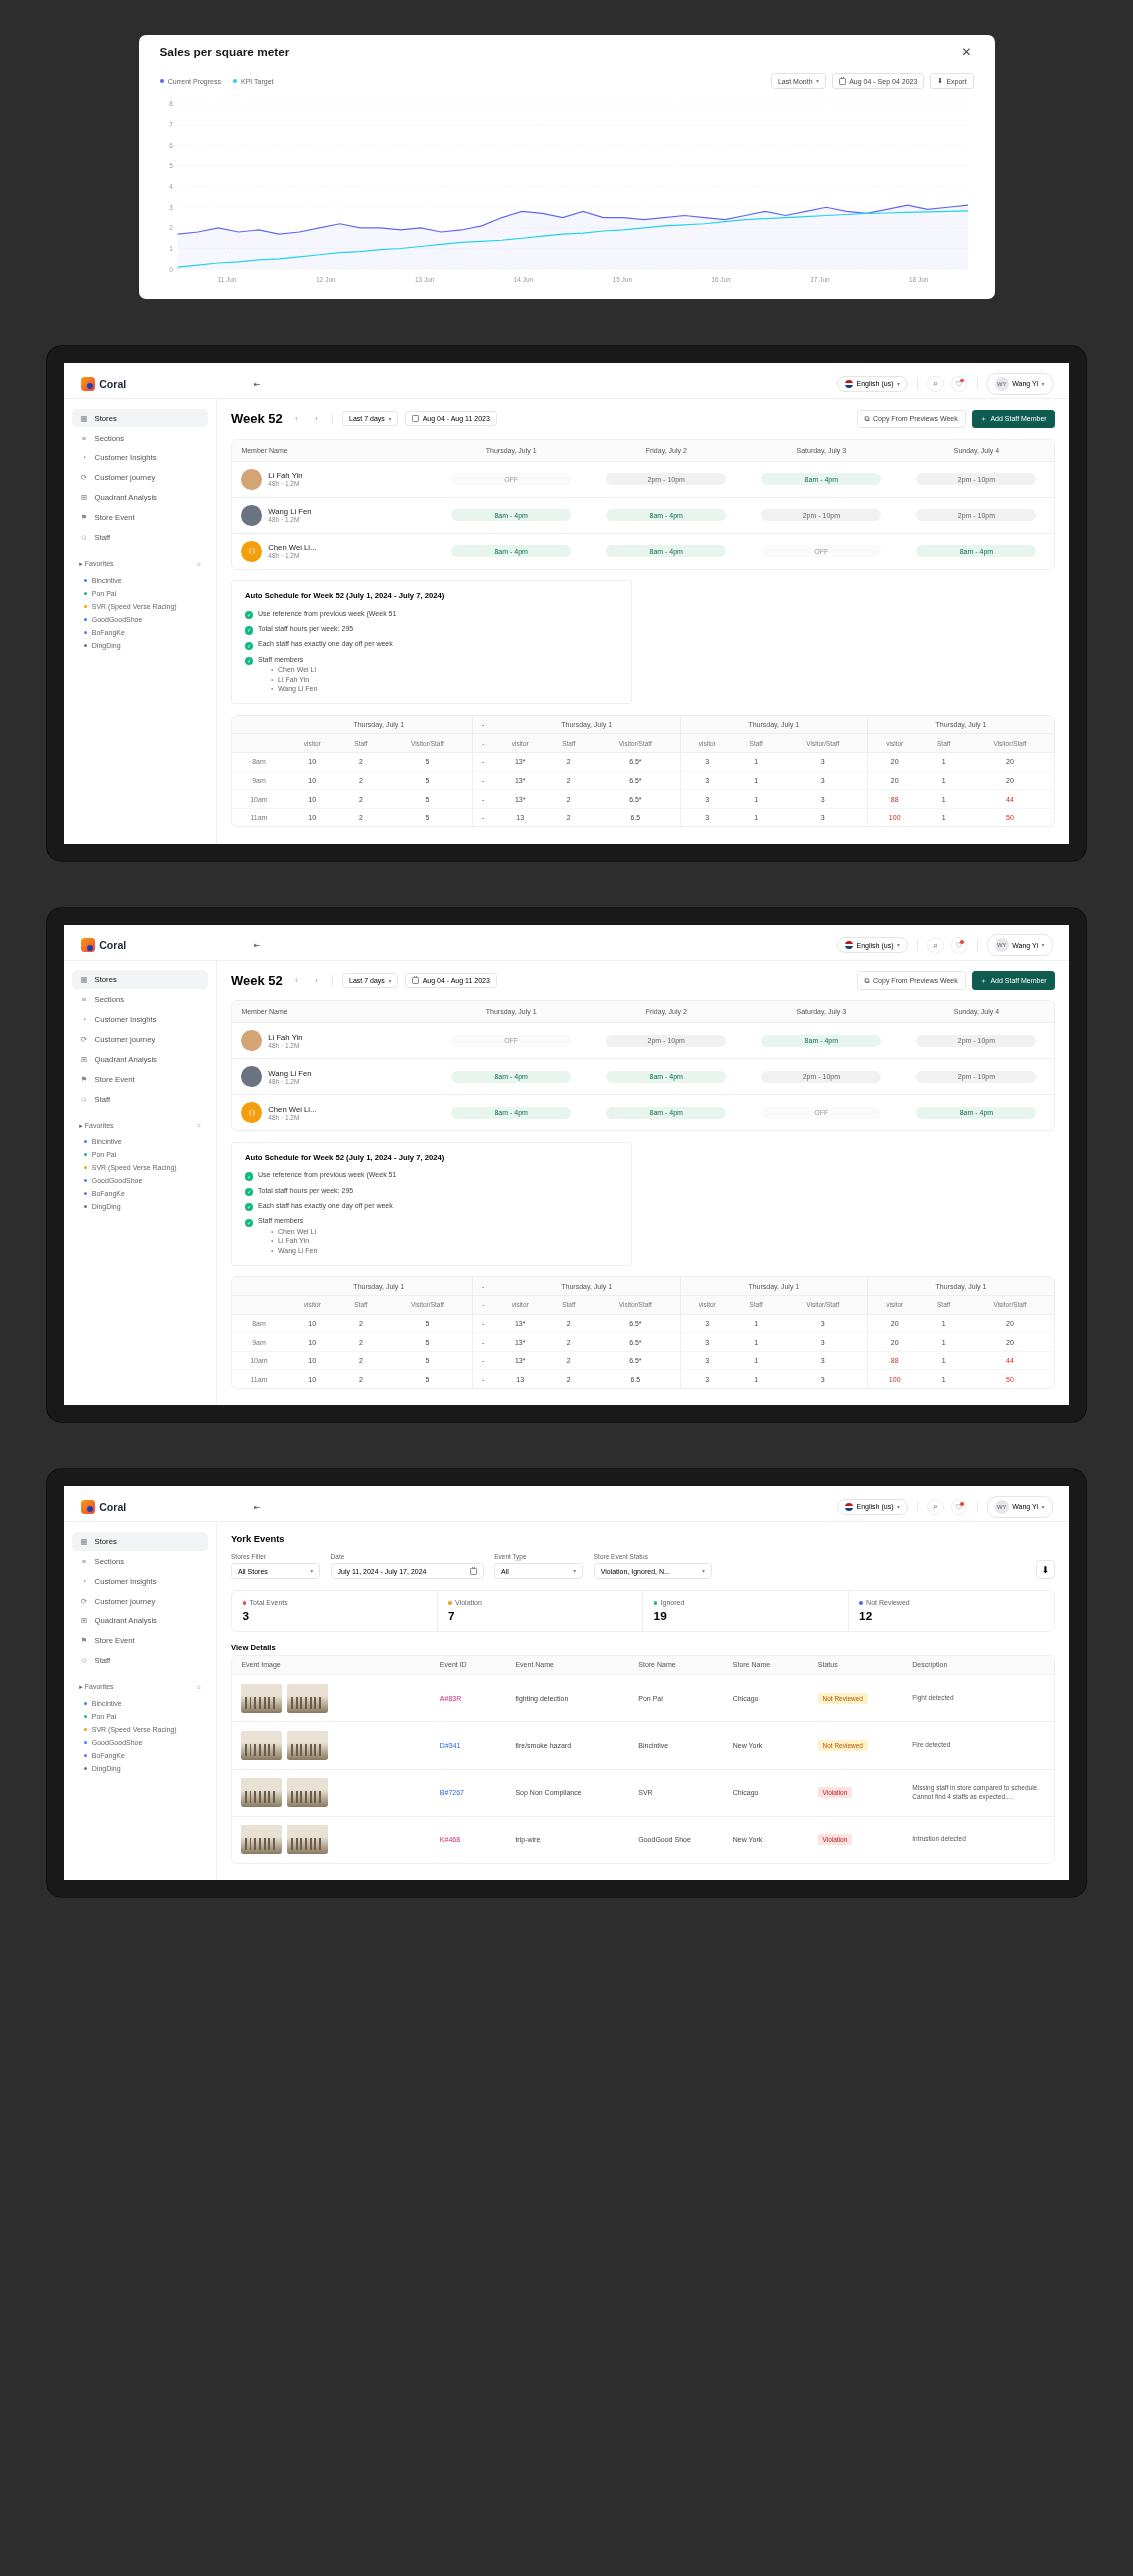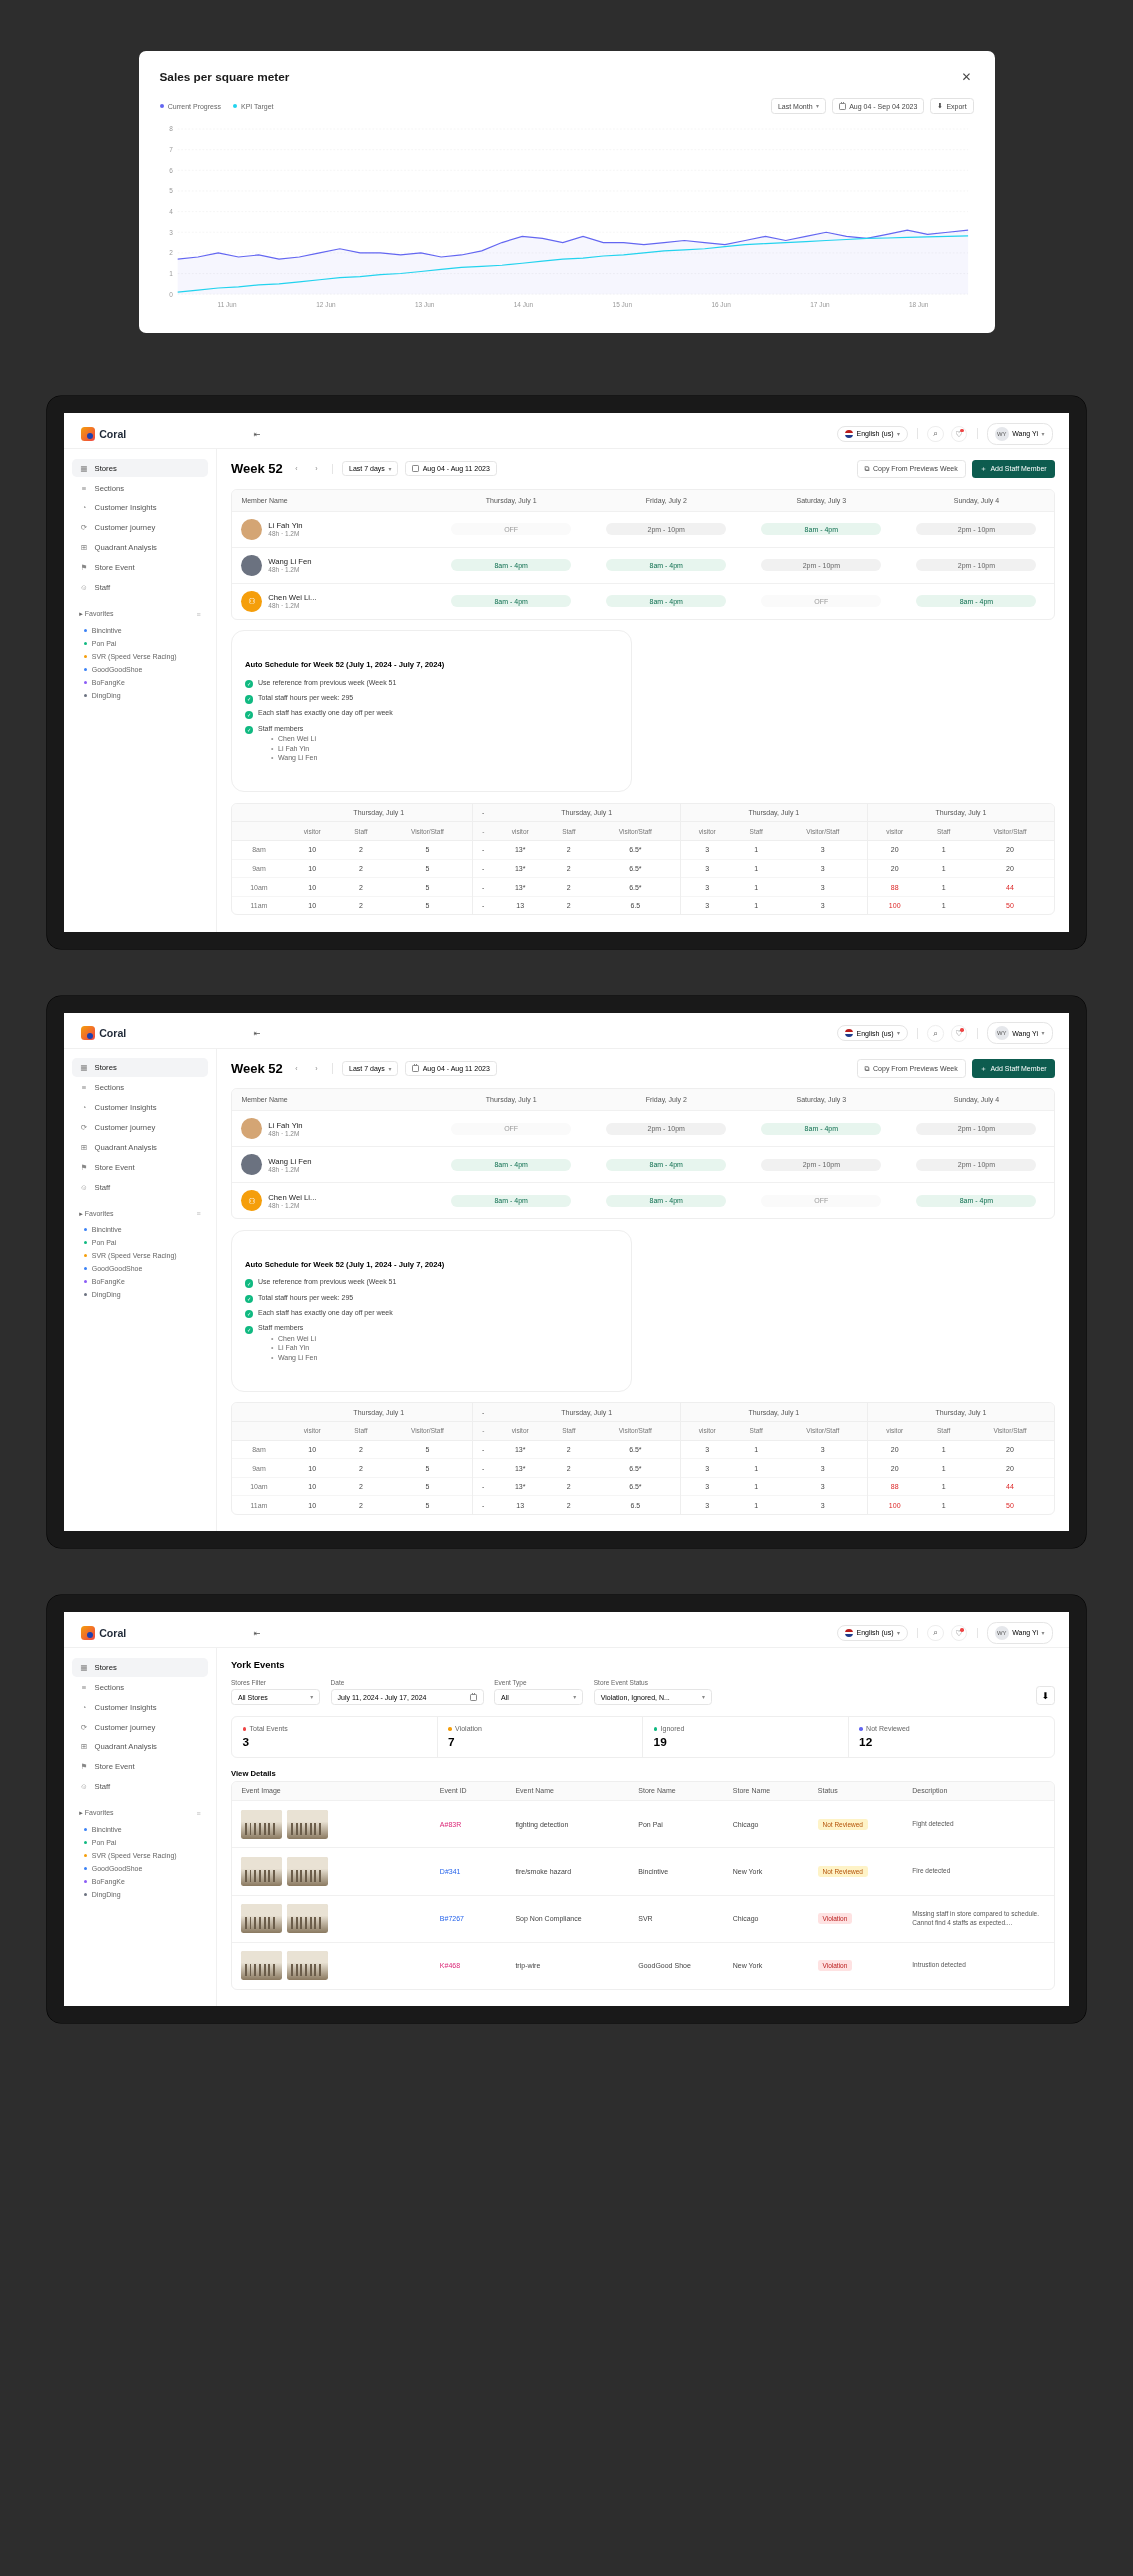--- a/index.html
+++ b/index.html
@@ -1,21 +1,21 @@
 <!DOCTYPE html>
 <html style="font-size:9.4px"><head>
 <meta charset="utf-8">
 <style>
   * { box-sizing: border-box; margin: 0; padding: 0; }
   body { font-family: -apple-system, BlinkMacSystemFont, 'Segoe UI', sans-serif; background: #2d2d2d; padding: 35px 0; }
   .frame-wrap { max-width: 1133px; margin: 0 auto; padding: 0 47px; }
   .section-gap { height: 47px; }
   
   
-  .chart-panel { background: #fff; border-radius: 7px; padding: 19px 21px; max-width: 856px; margin: 16px auto; }
+  .chart-panel { background: #fff; border-radius: 7px; padding: 10px 21px; max-width: 856px; margin: 0 auto; }
   .chart-head { display: flex; justify-content: space-between; align-items: center; margin-bottom: 14px; }
   .chart-title { font-size: 11.8px; font-weight: 600; color: #1a1a1a; }
   .chart-close { width: 14px; height: 14px; cursor: pointer; display:flex; align-items:center; justify-content:center; font-size:11.8px; color:#444; }
   .chart-toolbar { display: flex; justify-content: space-between; align-items: center; margin-bottom: 9.4px; font-size: 7px; }
   .legend { display:flex; gap:11.8px; color:#666; }
   .legend-item { display:flex; align-items:center; gap:3.5px; }
   .legend-dot { width:4.7px; height:4.7px; border-radius:50%; }
   .chart-controls { display:flex; gap:5.9px; }
   .ctrl { border:0.6px solid #e2e2e2; border-radius:3.5px; padding:3px 5.9px; font-size:7px; display:flex; align-items:center; gap:3.5px; color:#444; }
   .chart-area svg { width:100%; height:189px; }
@@ -71,21 +71,21 @@
   .avatar.a1{background:#d4a574;}
   .avatar.a2{background:#6b7280;}
   .avatar.a3{background:#f59e0b;}
   .member-name{font-size:7.7px;font-weight:500;color:#222;}
   .member-sub{font-size:6.5px;color:#888;}
   .shift-pill{padding:2.4px 0;border-radius:8.3px;font-size:7px;width:88%;text-align:center;}
   .shift-green{background:#e7f5ee;color:#0d6e4f;}
   .shift-grey{background:#f1f1f1;color:#666;}
   .shift-off{background:#fafafa;color:#999;}
   
-  .auto-box{border:0.6px solid #eee;border-radius:13px;margin-top:10.6px;padding:29px 13px;max-width:401px;}
+  .auto-box{border:0.6px solid #eee;border-radius:3px;margin-top:10.6px;padding:10px 13px;max-width:401px;}
   .auto-title{font-size:7.7px;font-weight:600;margin-bottom:9.4px;}
   .check-row{display:flex;align-items:flex-start;gap:4.7px;font-size:7px;color:#444;margin-bottom:5.9px;}
   .check-row:last-child{margin-bottom:0;}
   .check-ic{width:8.3px;height:8.3px;border-radius:50%;background:#10b981;display:flex;align-items:center;justify-content:center;color:#fff;font-size:5.3px;flex-shrink:0;margin-top:1.2px;}
   .sub-list{margin-left:13px;margin-top:2.4px;}
   .sub-list div{font-size:7px;color:#666;padding:1.2px 0 1.2px 7px;position:relative;}
   .sub-list div::before{content:'•';position:absolute;left:0;color:#999;}
   
   
   .detail{border:0.6px solid #eee;border-radius:5.9px;margin-top:10.6px;overflow:auto;}

